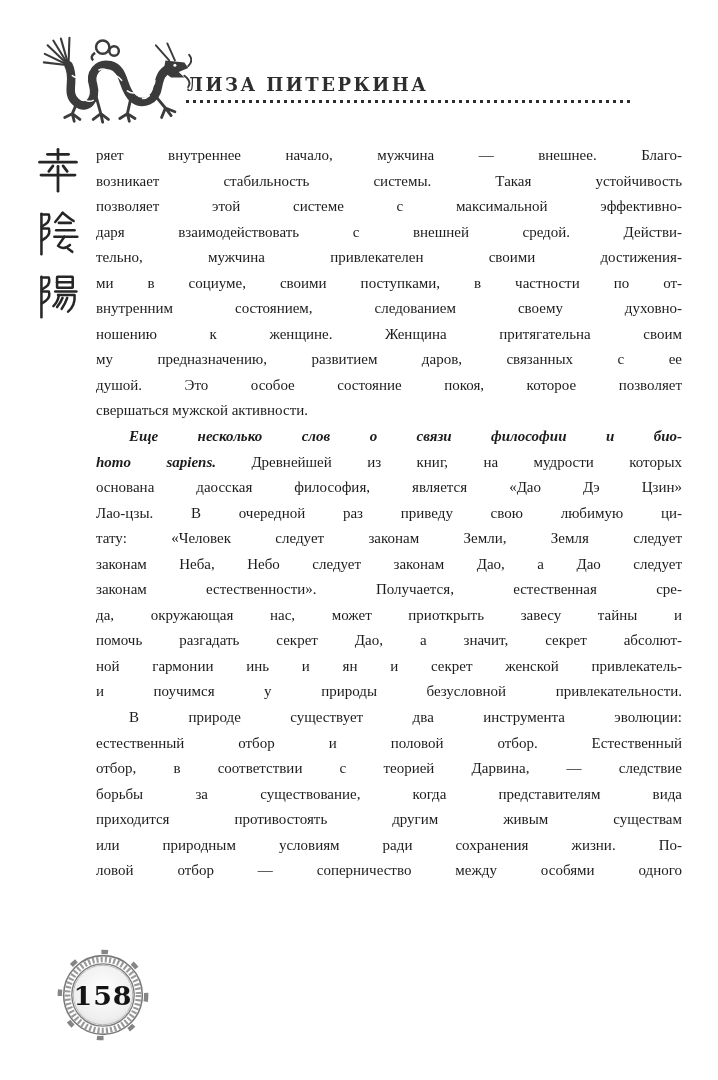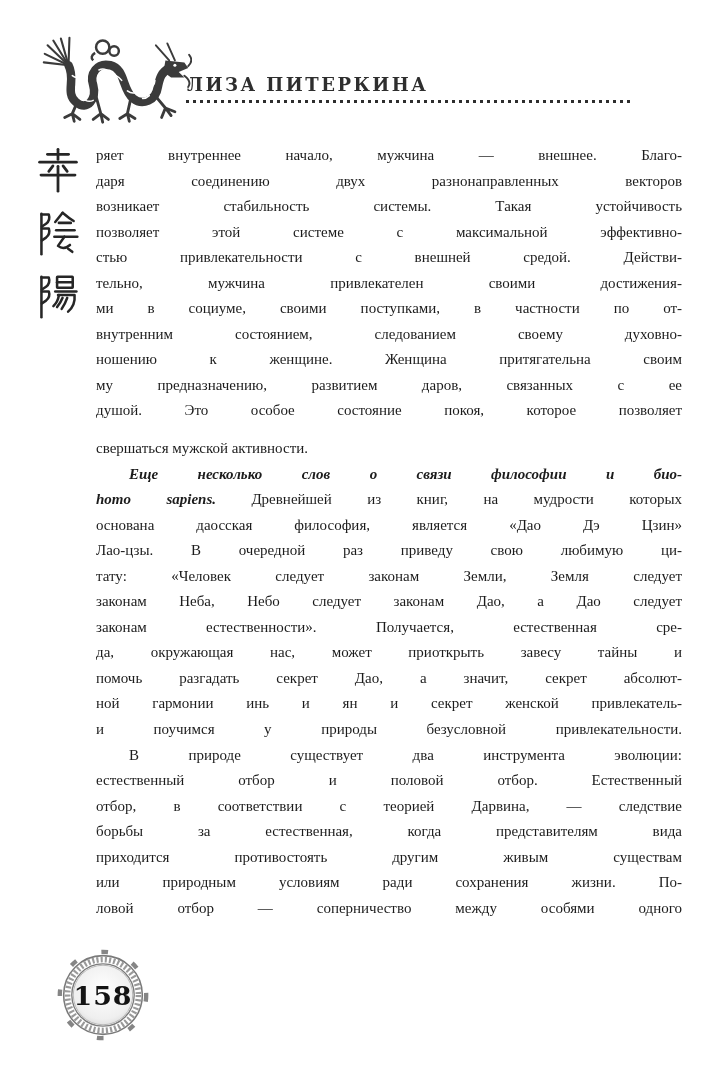--- a/index.html
+++ b/index.html
@@ -21,21 +21,21 @@
   }
   
   .kanji-col{position:absolute;left:35px;top:147px;width:50px;display:flex;flex-direction:column;gap:17px;}
   .kanji{width:46px;height:46px;}
   
   .textblock{
     position:absolute;left:96px;top:143px;width:586px;
     font-size:15px;line-height:25.55px;color:#1c1c1c;
   }
   .line{text-align:justify;text-align-last:justify;}
-  .line.end{text-align:left;text-align-last:left;margin-top:12px;}
+  .line.end{text-align:left;text-align-last:left;}
   .line.indent{text-indent:33px;}
   .bold{font-weight:bold;font-style:italic;}
   .bi{font-weight:bold;font-style:italic;}
   
   .medallion{position:absolute;left:55px;top:947px;width:96px;height:96px;}
   .medallion text{
     font-family:"DejaVu Serif",serif;font-weight:bold;letter-spacing:1px;fill:#141414;
   }
 </style>
 </head>
@@ -134,24 +134,23 @@
           <path d="M50 48 H86 Q88 70 72 84"></path>
           <path d="M60 54 Q56 64 48 74"></path>
             <path d="M70 54 Q66 66 58 78"></path>
         </g>
       </svg>
     </div>
   </div>
 
   <div class="textblock" id="text-block">
       <div class="line"><span>ряет внутреннее начало, мужчина — внешнее. Благо-</span></div>
-      <div class="line"><span>даря соединению двух разнонаправленных векторов</span></div>
       <div class="line"><span>возникает стабильность системы. Такая устойчивость</span></div>
       <div class="line"><span>позволяет этой системе с максимальной эффективно-</span></div>
-      <div class="line"><span>стью привлекательности с внешней средой. Действи-</span></div>
+      <div class="line"><span>даря взаимодействовать с внешней средой. Действи-</span></div>
       <div class="line"><span>тельно, мужчина привлекателен своими достижения-</span></div>
       <div class="line"><span>ми в социуме, своими поступками, в частности по от-</span></div>
       <div class="line"><span>внутренним состоянием, следованием своему духовно-</span></div>
       <div class="line"><span>ношению к женщине. Женщина притягательна своим</span></div>
       <div class="line"><span>му предназначению, развитием даров, связанных с ее</span></div>
       <div class="line"><span>душой. Это особое состояние покоя, которое позволяет</span></div>
       <div class="line end"><span>свершаться мужской активности.</span></div>
       <div class="line indent"><span class="bold">Еще несколько слов о связи философии и био-</span></div>
       <div class="line"><span class="bi">homo sapiens.</span><span> Древнейшей из книг, на мудрости которых</span></div>
       <div class="line"><span>основана даосская философия, является «Дао Дэ Цзин»</span></div>
@@ -159,21 +158,21 @@
       <div class="line"><span>тату: «Человек следует законам Земли, Земля следует</span></div>
       <div class="line"><span>законам Неба, Небо следует законам Дао, а Дао следует</span></div>
       <div class="line"><span>законам естественности». Получается, естественная сре-</span></div>
       <div class="line"><span>да, окружающая нас, может приоткрыть завесу тайны и</span></div>
       <div class="line"><span>помочь разгадать секрет Дао, а значит, секрет абсолют-</span></div>
       <div class="line"><span>ной гармонии инь и ян и секрет женской привлекатель-</span></div>
       <div class="line"><span>и поучимся у природы безусловной привлекательности.</span></div>
       <div class="line indent"><span>В природе существует два инструмента эволюции:</span></div>
       <div class="line"><span>естественный отбор и половой отбор. Естественный</span></div>
       <div class="line"><span>отбор, в соответствии с теорией Дарвина, — следствие</span></div>
-      <div class="line"><span>борьбы за естественная, когда представителям вида</span></div>
+      <div class="line"><span>борьбы за существование, когда представителям вида</span></div>
       <div class="line"><span>приходится противостоять другим живым существам</span></div>
       <div class="line"><span>или природным условиям ради сохранения жизни. По-</span></div>
       <div class="line"><span>ловой отбор — соперничество между особями одного</span></div>
     </div>
 
   <div class="medallion">
     <svg viewBox="0 0 100 100" width="96" height="96">
       <defs>
         <radialGradient id="med" cx="50%" cy="42%" r="65%">
           <stop offset="0%" stop-color="#ffffff"></stop>

